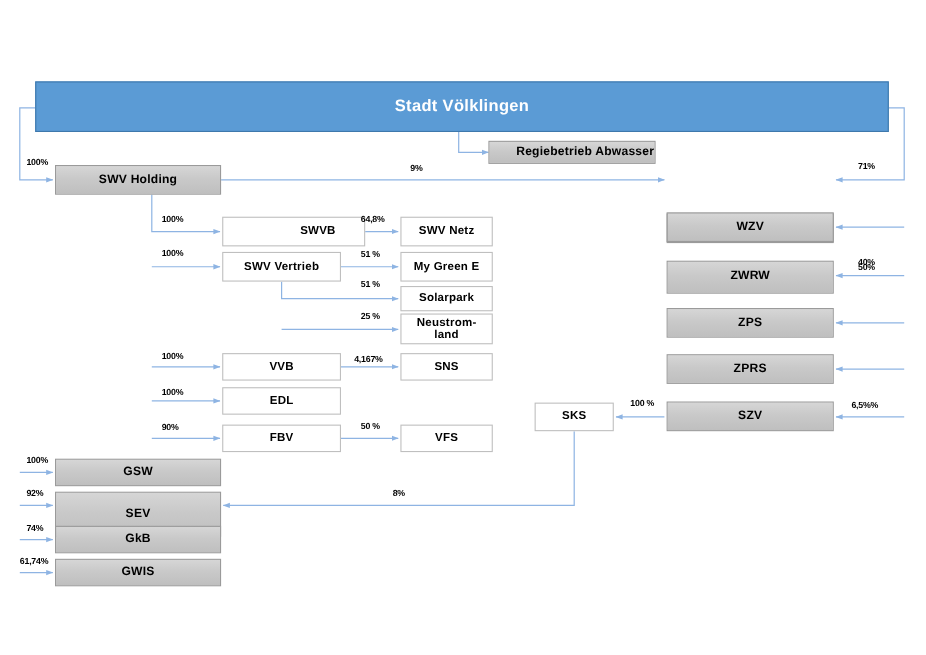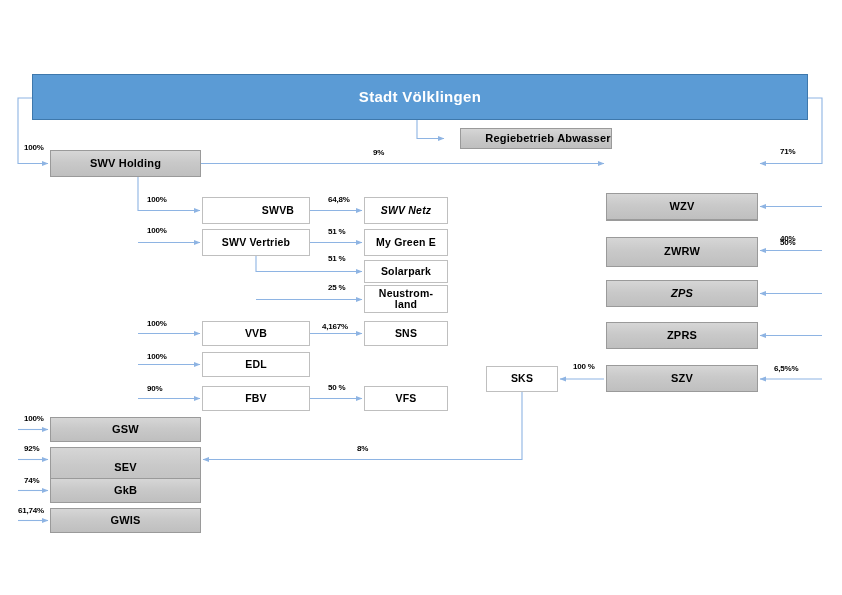--- a/index.html
+++ b/index.html
@@ -113,43 +113,43 @@
       <path d="M822,206.5 L760,206.5"></path>
       <path d="M822,250.5 L760,250.5"></path>
       <path d="M822,293.5 L760,293.5"></path>
       <path d="M822,335.5 L760,335.5"></path>
       <path d="M822,379 L760,379"></path>
     </g>
   </svg>
 
   <div id="nodes">
       <div class="node root" style="left: 32px; top: 74px; width: 776px; height: 46px;">Stadt Völklingen</div>
-      <div class="node gray" style="left: 460px; top: 128px; width: 152px; height: 21px; padding-left: 24px;">Regiebetrieb Abwasser</div>
+      <div class="node gray" style="left: 444px; top: 128px; width: 152px; height: 21px; padding-left: 24px;">Regiebetrieb Abwasser</div>
       <div class="node gray" style="left: 50px; top: 150px; width: 151px; height: 27px;">SWV Holding</div>
-      <div class="node white" style="left: 202px; top: 197px; width: 108px; height: 27px; padding-left: 44px;">SWVB</div>
-      <div class="node white" style="left: 364px; top: 197px; width: 84px; height: 27px; font-style: italic;">SWV Netz</div>
+      <div class="node white" style="left: 202px; top: 197px; width: 130px; height: 27px; padding-left: 44px;">SWVB</div>
+      <div class="node white" style="left: 364px; top: 197px; width: 84px; height: 27px;">SWV Netz</div>
       <div class="node white" style="left: 202px; top: 229px; width: 108px; height: 27px;">SWV Vertrieb</div>
       <div class="node white" style="left: 364px; top: 229px; width: 84px; height: 27px;">My Green E</div>
       <div class="node white" style="left: 364px; top: 260px; width: 84px; height: 23px;">Solarpark</div>
       <div class="node white" style="left: 364px; top: 285px; width: 84px; height: 28px; white-space: pre-line;">Neustrom-
 land</div>
       <div class="node white" style="left: 202px; top: 321px; width: 108px; height: 25px;">VVB</div>
       <div class="node white" style="left: 364px; top: 321px; width: 84px; height: 25px;">SNS</div>
       <div class="node white" style="left: 202px; top: 352px; width: 108px; height: 25px;">EDL</div>
       <div class="node white" style="left: 202px; top: 386px; width: 108px; height: 25px;">FBV</div>
       <div class="node white" style="left: 364px; top: 386px; width: 84px; height: 25px;">VFS</div>
       <div class="node white" style="left: 486px; top: 366px; width: 72px; height: 26px;">SKS</div>
       <div class="node gray" style="left: 50px; top: 417px; width: 151px; height: 25px;">GSW</div>
       <div class="node gray" style="left: 50px; top: 447px; width: 151px; height: 41px;">SEV</div>
       <div class="node gray" style="left: 50px; top: 478px; width: 151px; height: 25px;">GkB</div>
       <div class="node gray" style="left: 50px; top: 508px; width: 151px; height: 25px;">GWIS</div>
       <div class="node gray" style="left: 606px; top: 150px; width: 152px; height: 27px; margin-top: 44px;">EZV</div>
       <div class="node gray" style="left: 606px; top: 193px; width: 152px; height: 27px;">WZV</div>
       <div class="node gray" style="left: 606px; top: 237px; width: 152px; height: 30px;">ZWRW</div>
-      <div class="node gray" style="left: 606px; top: 280px; width: 152px; height: 27px; font-style: italic;">ZPS</div>
+      <div class="node gray" style="left: 606px; top: 280px; width: 152px; height: 27px;">ZPS</div>
       <div class="node gray" style="left: 606px; top: 322px; width: 152px; height: 27px;">ZPRS</div>
       <div class="node gray" style="left: 606px; top: 365px; width: 152px; height: 27px;">SZV</div>
     </div>
   <div id="labels">
       <div class="edge-label" style="left: 24px; top: 143px;">100%</div>
       <div class="edge-label" style="left: 373px; top: 148px;">9%</div>
       <div class="edge-label" style="left: 147px; top: 195px;">100%</div>
       <div class="edge-label" style="left: 328px; top: 195px;">64,8%</div>
       <div class="edge-label" style="left: 147px; top: 226px;">100%</div>
       <div class="edge-label" style="left: 328px; top: 227px;">51 %</div>

